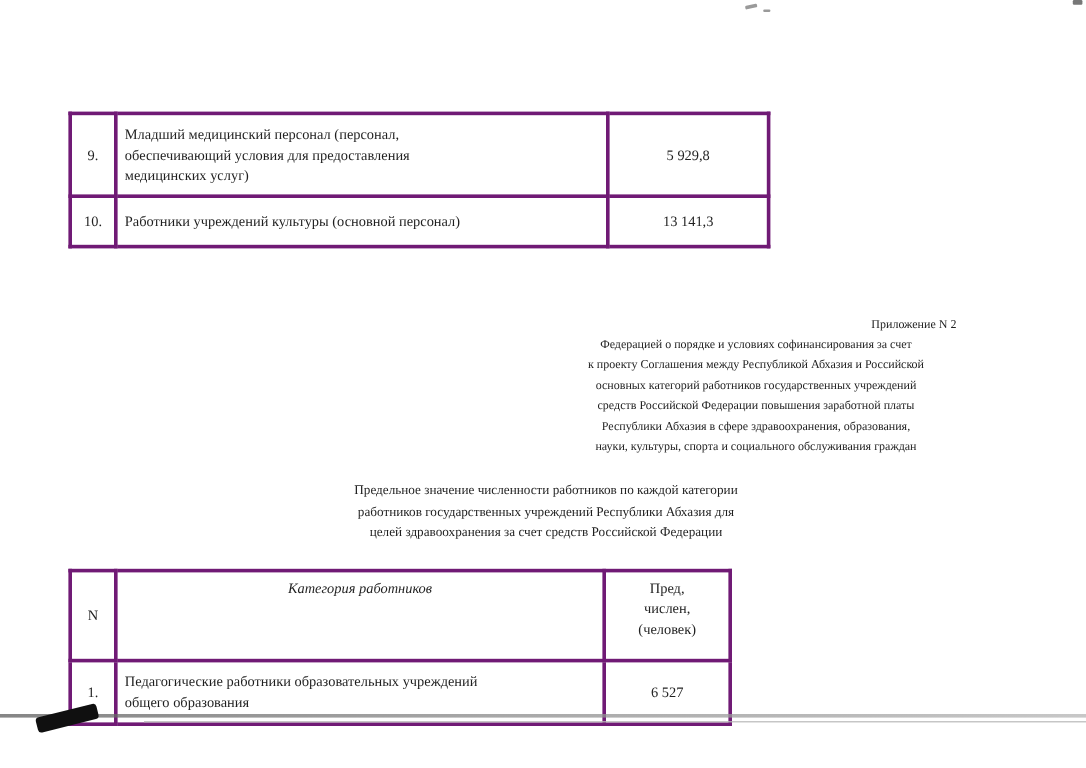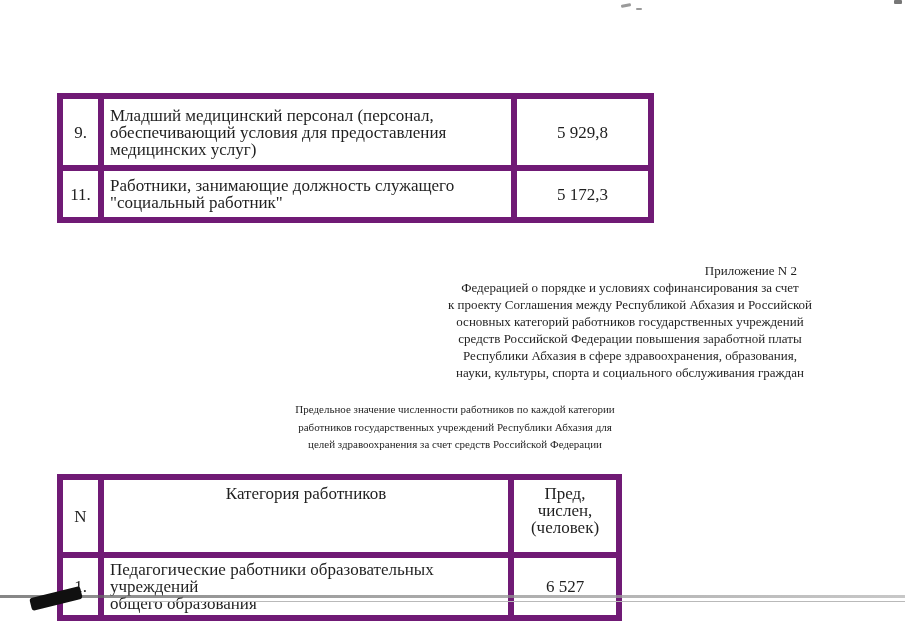--- a/index.html
+++ b/index.html
@@ -16,22 +16,22 @@
     color: #1f1f1f;
   }
 
   
   .doc-table {
     position: absolute;
     border-collapse: collapse;
     table-layout: fixed;
   }
   .doc-table td {
-    border: 6px solid #701a75;
-    font-size: 17px;
+    border: 3px solid #701a75;
+    font-size: 12px;
     line-height: 17px;
     padding: 3px 6px;
     vertical-align: middle;
     white-space: pre-line;
   }
   .doc-table td.col-num {
     text-align: center;
     padding: 3px 2px;
   }
   .doc-table td.col-val {
@@ -51,34 +51,35 @@
 
   #table-main { left: 57px; top: 474px; }
   #table-main .col-num { width: 31px; }
   #table-main .col-cat { width: 392px; }
   #table-main .col-val { width: 90px; border-radius: 27px; }
   #table-main tr.hdr td { height: 64px; }
   #table-main tr.hdr .col-cat {
     text-align: center;
     vertical-align: top;
     padding-top: 5px;
+    font-style: italic;
   }
   #table-main tr.hdr .col-val {
     vertical-align: top;
     padding-top: 5px;
   }
   #table-main tr.r0 td { height: 44px; }
 
   
   .annex {
     position: absolute;
     left: 400px;
     top: 262px;
     width: 460px;
-    font-size: 13px;
+    font-size: 10px;
     line-height: 17px;
     text-align: center;
   }
   .annex .annex-heading {
     text-align: right;
     padding-right: 63px;
   }
 
   
   .doc-title {
@@ -134,25 +135,24 @@
 
 <table class="doc-table" id="table-top">
   <tbody>
     <tr class="r0">
       <td class="col-num">9.</td>
       <td class="col-cat">Младший медицинский персонал (персонал,
 обеспечивающий условия для предоставления
 медицинских услуг)</td>
       <td class="col-val">5 929,8</td>
     </tr>
-    <tr class="r2">
-      <td class="col-num">11.</td>
-      <td class="col-cat">Работники, занимающие должность служащего
-"социальный работник"</td>
-      <td class="col-val">5 172,3</td>
+    <tr class="r1">
+      <td class="col-num">10.</td>
+      <td class="col-cat">Работники учреждений культуры (основной персонал)</td>
+      <td class="col-val">13 141,3</td>
     </tr>
   </tbody>
 </table>
 
 <div class="annex">
   <div class="annex-heading">Приложение N 2</div>
   <div>Федерацией о порядке и условиях софинансирования за счет</div>
   <div>к проекту Соглашения между Республикой Абхазия и Российской</div>
   <div>основных категорий работников государственных учреждений</div>
   <div>средств Российской Федерации повышения заработной платы</div>

